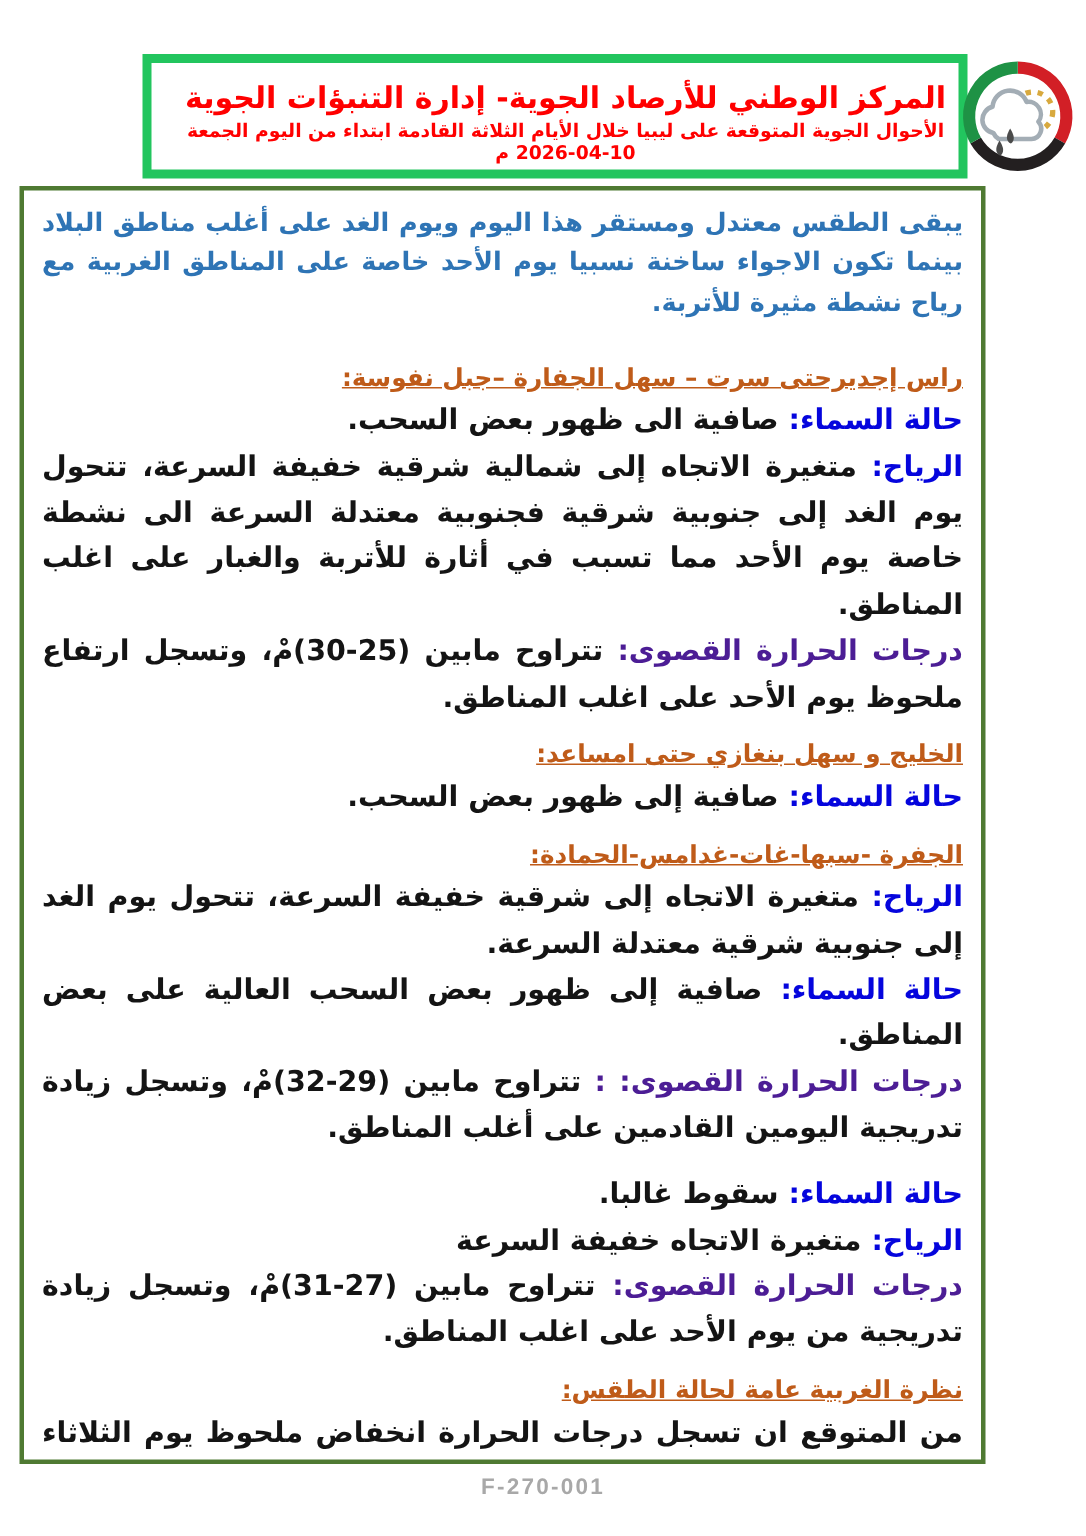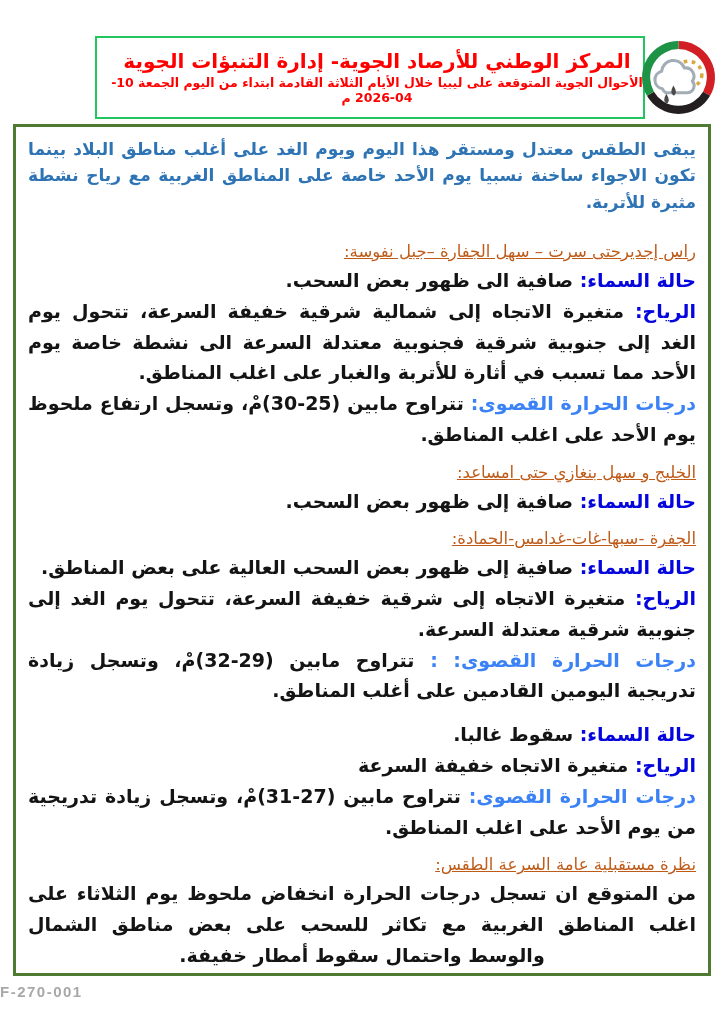--- a/index.html
+++ b/index.html
@@ -3,49 +3,49 @@
 <meta charset="utf-8">
 <style>
   html,body{margin:0;padding:0;background:#ffffff;}
   body{
     width:724px;height:1024px;position:relative;
     font-family:"DejaVu Sans","Liberation Sans",sans-serif;
     -webkit-font-smoothing:antialiased;
   }
   .header-box{
     position:absolute;left:95px;top:36px;width:550px;height:83px;
-    border:2px solid #22c55e;box-sizing:border-box;text-align:center;
+    border:6px solid #22c55e;box-sizing:border-box;text-align:center;
     padding-top:11px;direction:rtl;padding-left:14px;
   }
   .org-title{color:#FF0000;font-size:20px;font-weight:bold;line-height:1.2;margin:0;}
   .subtitle{color:#FF0000;font-size:12.5px;font-weight:bold;margin-top:2px;}
   .logo{position:absolute;left:641px;top:40px;width:75px;height:75px;}
   .main-box{
-    position:absolute;left:13px;top:124px;width:698px;height:852px;
+    position:absolute;left:13px;top:124px;width:644px;height:852px;
     border:3px solid #4F7A32;box-sizing:border-box;
     padding:9px 12px 0 12px;direction:rtl;overflow:hidden;
   }
   .intro{
     color:#2E74B5;font-weight:bold;font-size:17px;line-height:1.55;
     text-align:justify;text-align-last:right;margin:0 0 27px 0;
   }
   .section{margin:0 0 13px 0;}
   .sec-title{
-    color:#BF5B19;font-size:16.5px;font-weight:normal;
+    color:#BF5B19;font-size:16.5px;font-weight:bold;
     text-decoration:underline;margin:0 0 4px 0;
   }
   .line{
     margin:0;font-size:19px;font-weight:bold;color:#141414;
     line-height:1.62;text-align:justify;text-align-last:right;
   }
   .lbl-blue{color:#0505DD;}
-  .lbl-red{color:#3b82f6;}
+  .lbl-red{color:#4c1d95;}
   .outlook .line{text-align:justify;text-align-last:center;}
   .footer{
-    position:absolute;left:0;right:0;top:983px;
+    position:absolute;left:0;right:0;top:983px;text-align:center;
     color:#A8A8A8;font-family:"Liberation Sans",sans-serif;
     font-size:15px;letter-spacing:1.5px;font-weight:bold;
   }
 </style>
 </head>
 <body>
 
 <div class="header-box">
   <div class="org-title">المركز الوطني للأرصاد الجوية- إدارة التنبؤات الجوية</div>
   <div class="subtitle">الأحوال الجوية المتوقعة على ليبيا خلال الأيام الثلاثة القادمة ابتداء من اليوم الجمعة 10-04-2026  م</div>
@@ -74,31 +74,31 @@
     <p class="line"><span class="lbl-red">درجات الحرارة القصوى:</span> <span>تتراوح مابين (25-30)مْ، وتسجل ارتفاع  ملحوظ يوم الأحد على اغلب المناطق.</span></p>
   </div>
 
   <div class="section">
     <h3 class="sec-title">الخليج و سهل بنغازي حتى امساعد:</h3>
     <p class="line"><span class="lbl-blue">حالة السماء:</span> <span>صافية إلى ظهور بعض السحب.</span></p>
   </div>
 
   <div class="section">
     <h3 class="sec-title">الجفرة -سبها-غات-غدامس-الحمادة:</h3>
+    <p class="line"><span class="lbl-blue">الرياح:</span> <span>متغيرة الاتجاه إلى شرقية خفيفة السرعة، تتحول يوم الغد إلى جنوبية شرقية معتدلة السرعة.</span></p>
     <p class="line"><span class="lbl-blue">حالة السماء:</span> <span>صافية إلى ظهور بعض السحب العالية على بعض المناطق.</span></p>
-    <p class="line"><span class="lbl-blue">الرياح:</span> <span>متغيرة الاتجاه إلى شرقية خفيفة السرعة، تتحول يوم الغد إلى جنوبية شرقية معتدلة السرعة.</span></p>
     <p class="line"><span class="lbl-red">درجات الحرارة القصوى: :</span> <span>تتراوح مابين (29-32)مْ، وتسجل زيادة تدريجية اليومين القادمين على أغلب المناطق.</span></p>
   </div>
 
   <div class="section">
     <p class="line"><span class="lbl-blue">حالة السماء:</span> <span>سقوط غالبا.</span></p>
     <p class="line"><span class="lbl-blue">الرياح:</span> <span>متغيرة الاتجاه خفيفة السرعة</span></p>
     <p class="line"><span class="lbl-red">درجات الحرارة القصوى:</span> <span>تتراوح مابين (27-31)مْ، وتسجل زيادة تدريجية من يوم الأحد على اغلب المناطق.</span></p>
   </div>
 
   <div class="section outlook">
-    <h3 class="sec-title">نظرة مستقبلية عامة السرعة الطقس:</h3>
+    <h3 class="sec-title">نظرة الغربية عامة لحالة الطقس:</h3>
     <p class="line">من المتوقع ان تسجل درجات الحرارة انخفاض ملحوظ يوم الثلاثاء على اغلب المناطق الغربية مع تكاثر للسحب على بعض مناطق الشمال والوسط واحتمال سقوط أمطار خفيفة.</p>
   </div>
 
 </div>
 
 <div class="footer">F-270-001</div>
 
 </body></html>

